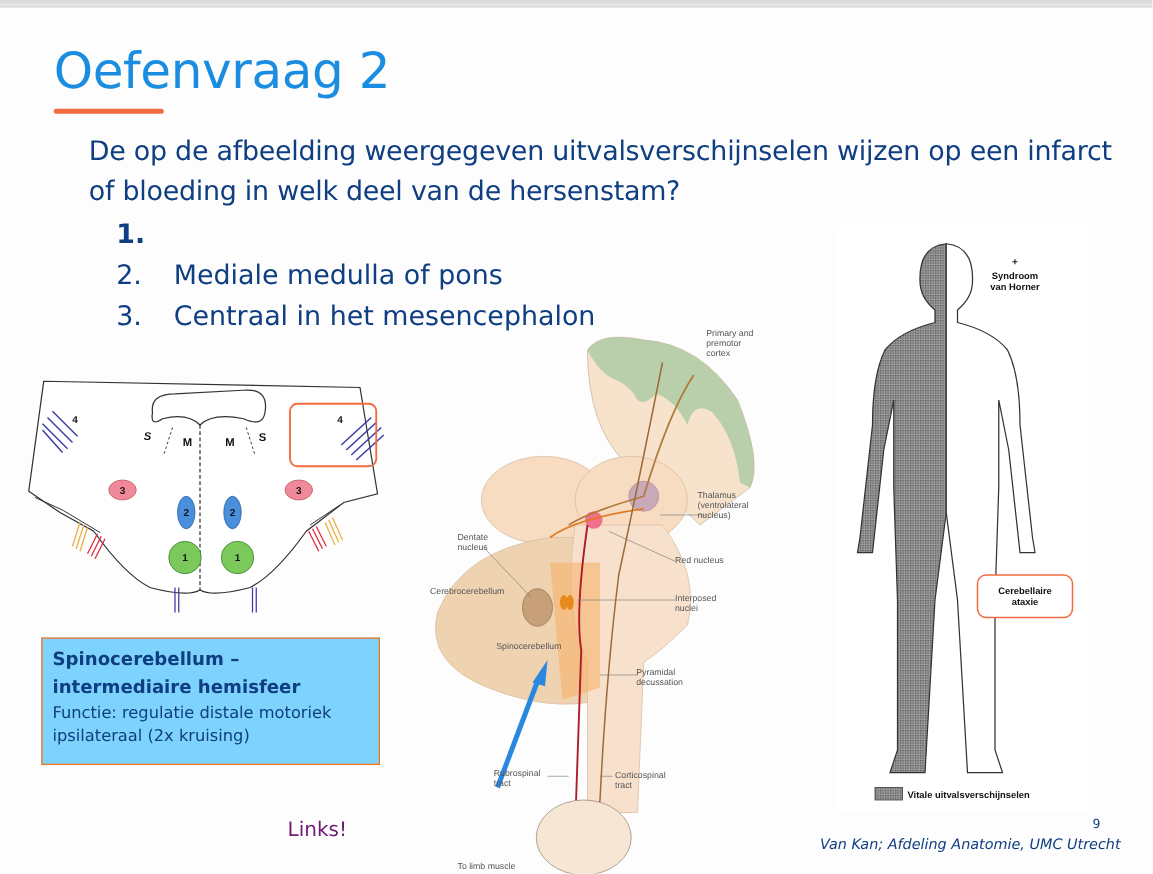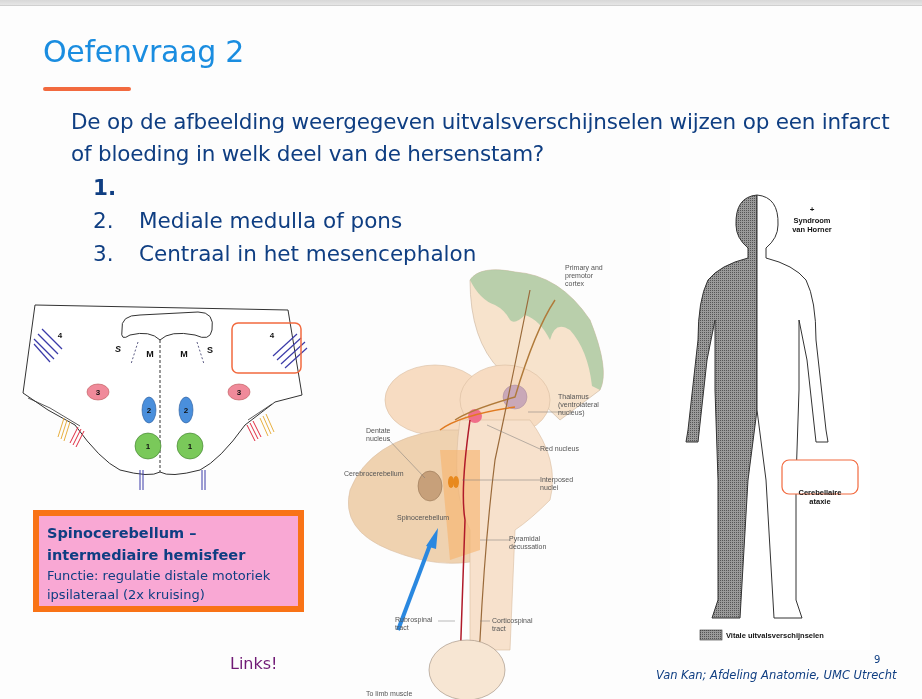--- a/index.html
+++ b/index.html
@@ -3,40 +3,40 @@
 <meta charset="utf-8">
 <style>
   html, body { margin: 0; padding: 0; }
   body {
     width: 922px; height: 699px; overflow: hidden; position: relative;
     background: #fdfdfd;
     font-family: "DejaVu Sans", "Liberation Sans", sans-serif;
   }
   .topbar { position: absolute; left: 0; top: 0; width: 922px; height: 5px;
     background: linear-gradient(#d8d8d8, #e6e6e6); border-bottom: 1px solid #d0d0d0; }
-  .title { position: absolute; left: 43px; top: 34px; font-size: 30px; color: #1a8de0;
+  .title { position: absolute; left: 43px; top: 34px; font-size: 40px; color: #1a8de0;
     letter-spacing: -0.3px; font-family: "DejaVu Sans", sans-serif; }
   .title-underline { position: absolute; left: 43px; top: 87px; width: 88px; height: 4px;
     border-radius: 2px; background: #f26a3f; }
   .question { position: absolute; left: 47px; top: 106px; width: 820px; font-size: 21.5px;
     line-height: 32px; color: #0f3e82; letter-spacing: -0.2px; margin-left: 24px; }
   .options { position: absolute; left: 93px; top: 171px; font-size: 21.5px; line-height: 33px; color: #0f3e82; }
   .option { display: flex; }
   .option .num { width: 46px; }
   .option.bold { font-weight: bold; }
 
   .fig-left { position: absolute; left: 20px; top: 300px; width: 290px; height: 200px; }
   .fig-mid { position: absolute; left: 330px; top: 260px; width: 300px; height: 439px; }
   .fig-right { position: absolute; left: 670px; top: 180px; width: 200px; height: 470px; background: #fff; }
   .lbl { position: absolute; font-family: "Liberation Sans", sans-serif; font-size: 7px; color: #555; line-height: 8px; white-space: pre-line; }
   .lbl-bold { position: absolute; font-family: "Liberation Sans", sans-serif; font-weight: bold; font-size: 7.5px;
     color: #111; line-height: 9px; text-align: center; white-space: pre-line; }
 
   .info-box { position: absolute; left: 33px; top: 510px; width: 271px; height: 102px;
-    border: 6px solid #f97316; background: #f9a8d4; box-sizing: border-box; padding: 6px 8px; }
+    border: 1px solid #f97316; background: #7dd3fc; box-sizing: border-box; padding: 6px 8px; }
   .info-title { font-weight: bold; font-size: 14.5px; color: #0f3e82; line-height: 22px; }
   .info-body { font-size: 13px; color: #0f3e82; line-height: 19px; }
 
   .links { position: absolute; left: 230px; top: 654px; font-weight: normal; font-size: 16px; color: #701a75; }
   .page-num { position: absolute; left: 874px; top: 654px; font-size: 10px; color: #0f3e82; }
   .credit { position: absolute; left: 656px; top: 668px; font-size: 11.5px; font-style: italic; color: #0f3e82; }
 </style>
 </head>
 <body>
 
@@ -192,21 +192,21 @@
       </pattern>
     </defs>
     <path d="M87 15 Q65 17 66 45 Q66 58 78 68 L78 78 Q50 85 38 100 Q28 120 28 160 L18 250 L16 262 L28 262 L37 180 L45 140 L45 210 L48 300 L48 420 L42 438 L70 438 L78 300 L87 230 Z" fill="url(#dots)" stroke="#333" stroke-width="1"></path>
     <path d="M87 15 Q109 17 108 45 Q108 58 96 68 L96 78 Q124 85 136 100 Q146 120 146 160 L156 250 L158 262 L146 262 L137 180 L129 140 L129 210 L126 300 L126 420 L132 438 L104 438 L96 300 L87 230 Z" fill="#fff" stroke="#333" stroke-width="1"></path>
     <rect x="112" y="280" width="76" height="34" rx="7" fill="#fff" stroke="#f26a3f" stroke-width="1.2"></rect>
     <rect x="30" y="450" width="22" height="10" fill="url(#dots)" stroke="#333" stroke-width="0.6"></rect>
   </svg>
   <div class="lbl-bold" style="left:117px;top:25px;width:50px;font-size:8px;">+</div>
   <div class="lbl-bold" style="left:110px;top:36px;width:64px;">Syndroom
 van Horner</div>
-  <div class="lbl-bold" style="left:112px;top:288px;width:76px;margin-top:20px;">Cerebellaire
+  <div class="lbl-bold" style="left:112px;top:288px;width:76px;">Cerebellaire
 ataxie</div>
   <div class="lbl-bold" style="left:56px;top:451px;text-align:left;white-space:nowrap;">Vitale uitvalsverschijnselen</div>
 </div>
 
 <div class="info-box">
   <div class="info-title">Spinocerebellum – intermediaire hemisfeer</div>
   <div class="info-body">Functie: regulatie distale motoriek ipsilateraal (2x kruising)</div>
 </div>
 
 <div class="links">Links!</div>

